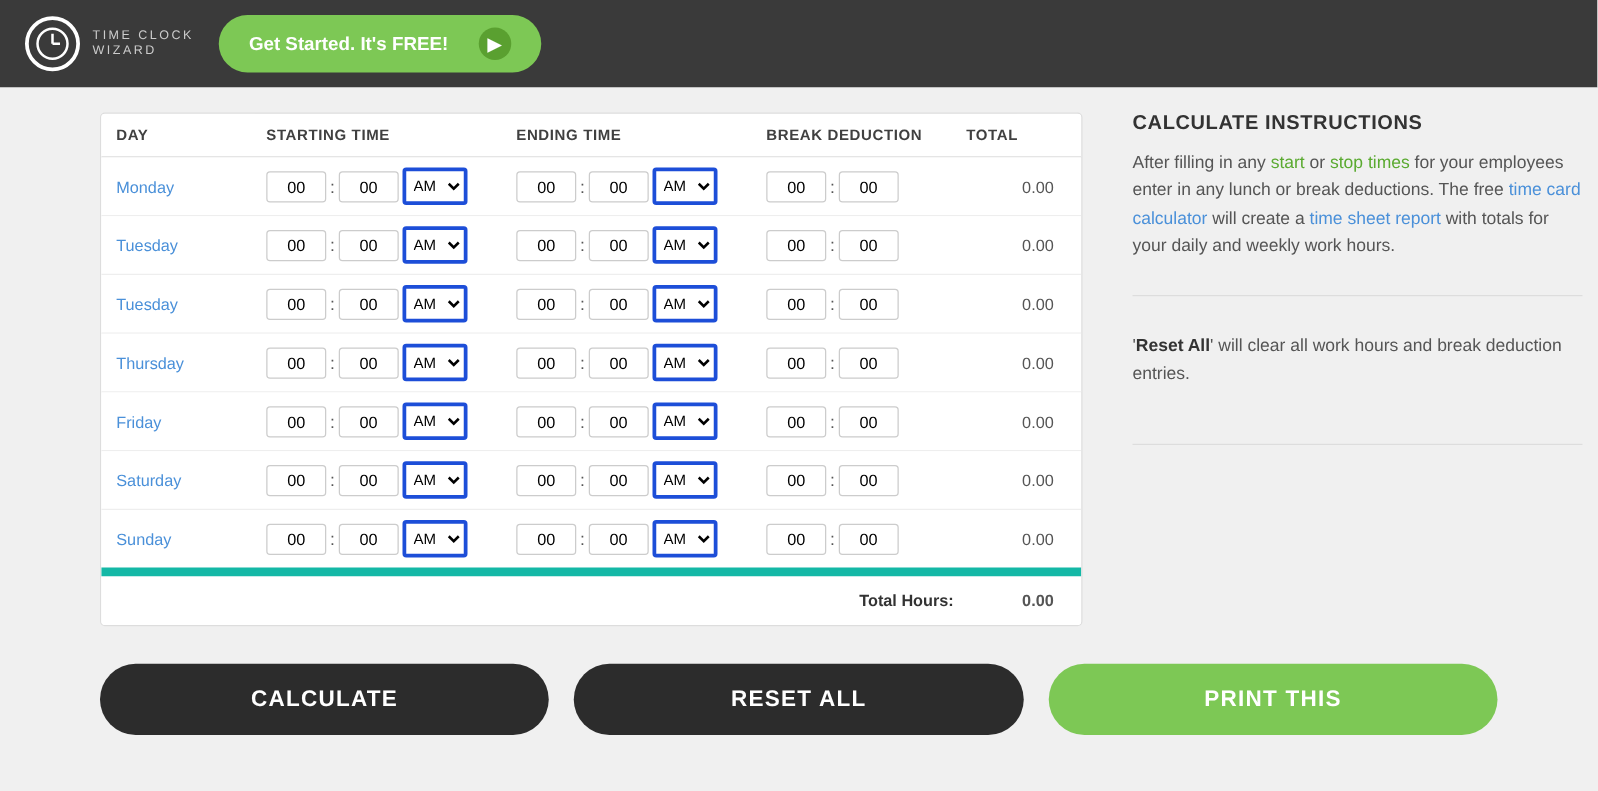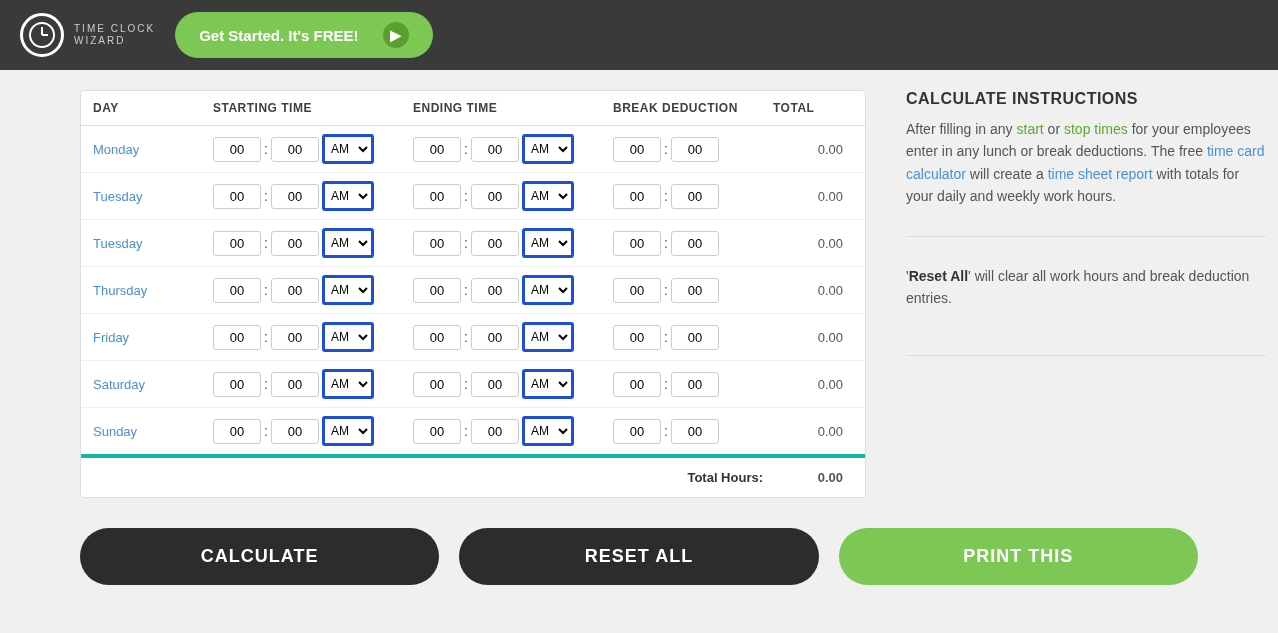--- a/index.html
+++ b/index.html
@@ -158,21 +158,21 @@
     .total-cell {
       font-size: 13px;
       color: #555;
       text-align: right;
       padding-right: 10px;
     }
     .total-row {
       display: grid;
       grid-template-columns: 120px 200px 200px 160px 80px;
       padding: 12px 12px;
-      border-top: 4px solid #14b8a6;
+      border-top: 7px solid #14b8a6;
       background: white;
       align-items: center;
     }
     .total-hours-label {
       grid-column: 4;
       font-size: 13px;
       font-weight: bold;
       color: #333;
       text-align: right;
       padding-right: 10px;

